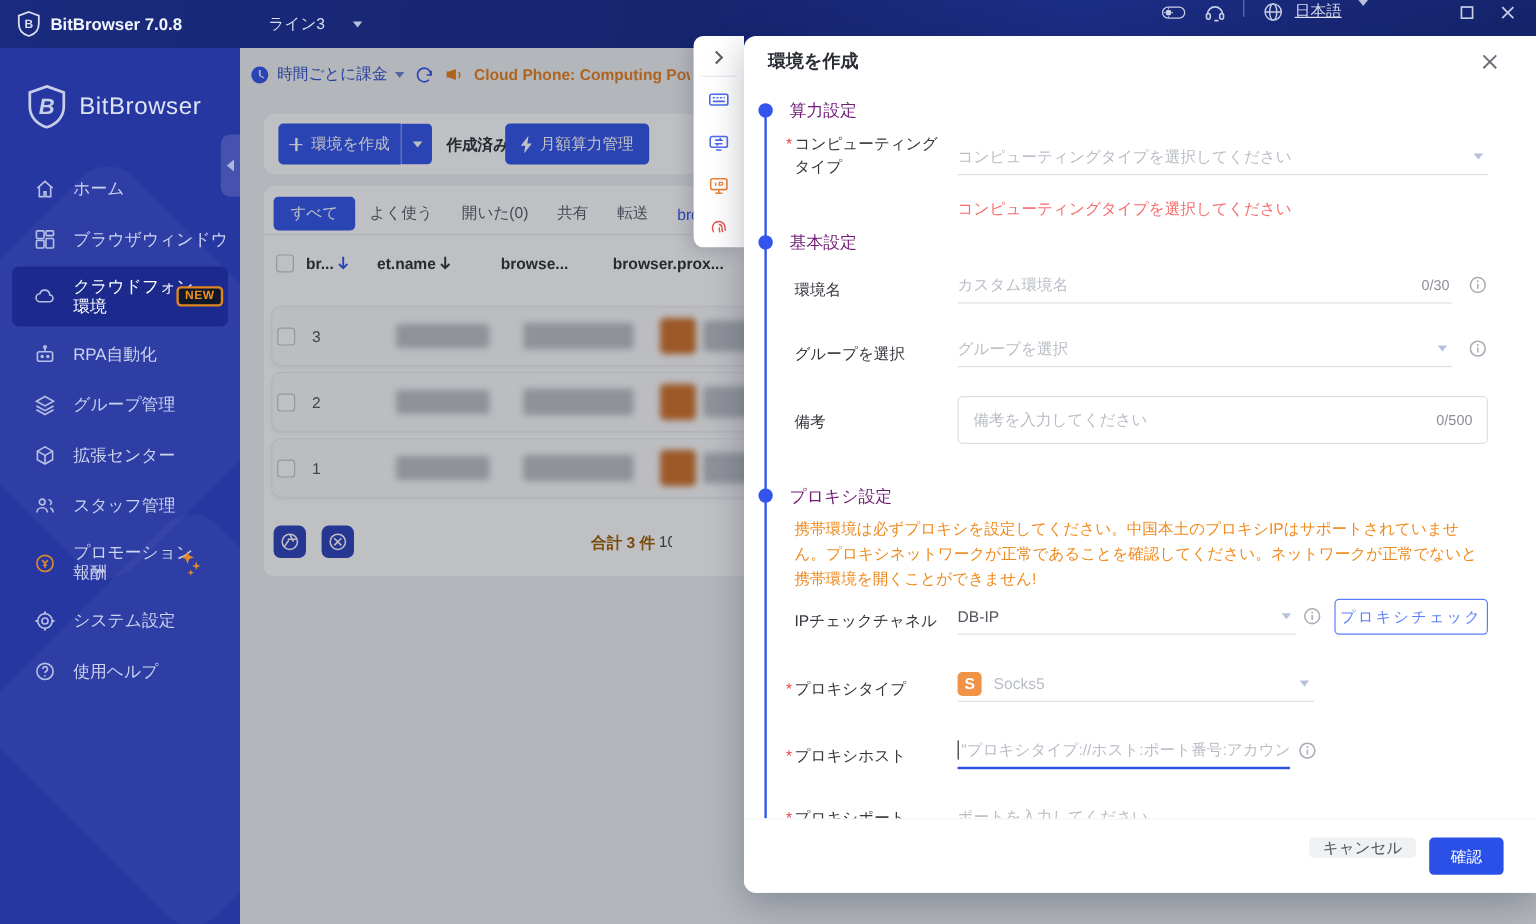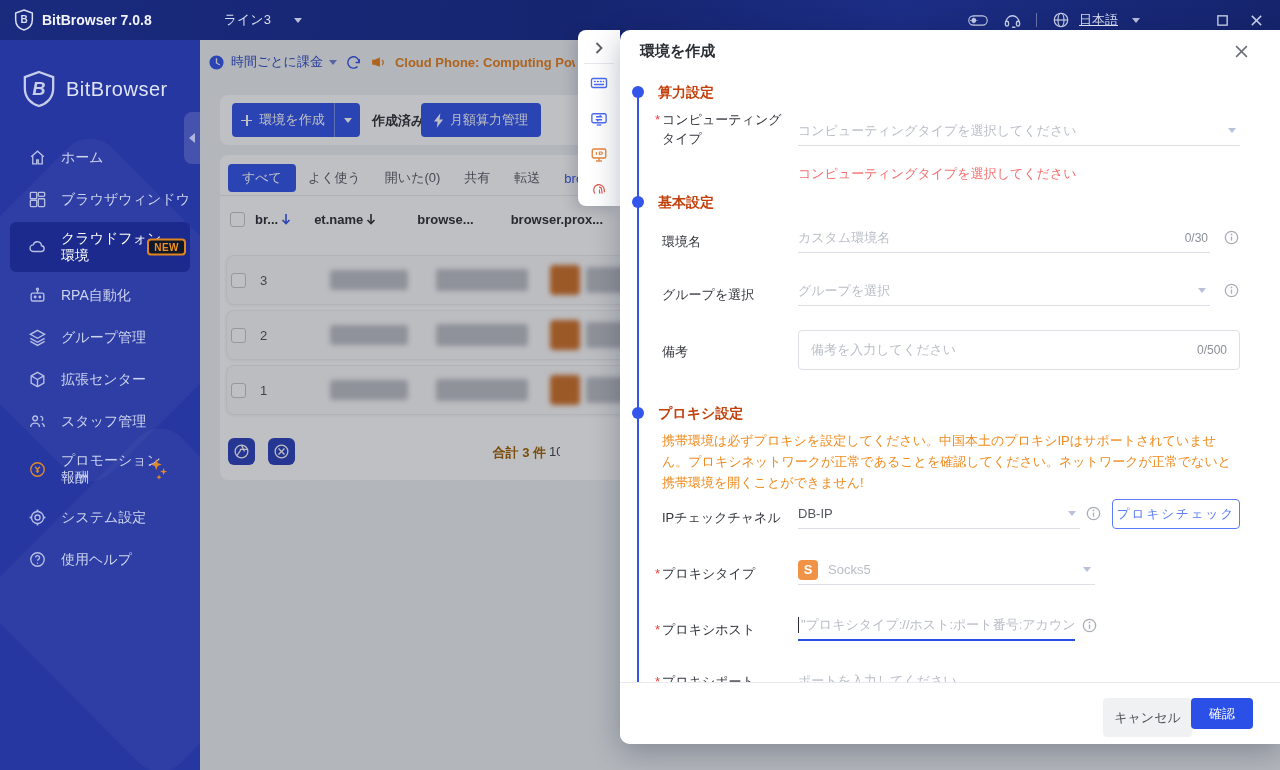--- a/index.html
+++ b/index.html
@@ -7,21 +7,21 @@
   .app { position:relative; width:1280px; height:770px; background:#EEF0F4; overflow:hidden; }
 
   
   .topbar { position:absolute; left:0; top:0; width:1280px; height:40px;
     background:linear-gradient(100deg,#1A2A7E 0%,#16256F 45%,#1C2D85 70%,#15246C 100%); z-index:20;
     display:flex; align-items:center; color:#E9ECF8; }
   .topbar .logo-mini { width:20px; height:22px; margin-left:14px; }
   .topbar .app-title { margin-left:8px; font-size:14px; font-weight:bold; color:#F2F4FC; }
   .topbar .line-sel { margin-left:72px; font-size:13px; color:#D8DDF2; display:flex; align-items:center; gap:23px; cursor:default; }
   .caret { width:0; height:0; border-left:4px solid transparent; border-right:4px solid transparent; border-top:5px solid #B9C0DC; display:inline-block; }
-  .topbar-right { position:absolute; right:14px; top:0; height:40px; display:flex; align-items:center; gap:14px;text-decoration:underline; }
+  .topbar-right { position:absolute; right:14px; top:0; height:40px; display:flex; gap:14px;text-decoration:underline; }
   .tb-ico { width:20px; height:20px; color:#C9D0E8; display:flex; align-items:center; justify-content:center; }
   .tb-div { width:1px; height:14px; background:rgba(255,255,255,.35); }
   .lang { font-size:13px; color:#D8DDF2; margin-left:-6px; }
   .win-gap { width:44px; }
 
   
   .sidebar { position:absolute; left:0; top:40px; width:200px; height:730px; background:#2737A2; z-index:10; overflow:hidden; }
   .sidebar::before { content:""; position:absolute; left:-40px; top:140px; width:260px; height:260px;
      background:rgba(255,255,255,.04); transform:rotate(45deg); border-radius:30px; }
   .sidebar::after { content:""; position:absolute; left:30px; top:430px; width:260px; height:260px;
@@ -110,39 +110,39 @@
   .c-blue { color:#4D6BF0; } .c-orange { color:#E8833A; } .c-red { color:#E05B52; }
 
   
   .modal { position:absolute; left:620px; top:30px; width:660px; height:714px; background:#FFFFFF;
      border-radius:10px 0 0 10px; box-shadow:0 8px 30px rgba(10,20,50,.28); z-index:50; }
   .m-title { position:absolute; left:20px; top:12px; font-size:15px; font-weight:bold; color:#2A2D33; }
   .m-close { position:absolute; right:28px; top:12px; width:18px; height:18px; color:#6A6E75; background:none; border:none; }
   .m-body { position:absolute; left:0; top:0; width:660px; height:652px; overflow:hidden; }
   .timeline { position:absolute; left:17px; top:66px; width:2px; height:586px; background:#3355EB; }
   .tl-dot { position:absolute; left:12px; width:12px; height:12px; border-radius:50%; background:#3355EB; }
-  .sec-title { position:absolute; left:38px; font-size:14px; font-weight:bold; color:#c2410c; }
+  .sec-title { position:absolute; left:38px; font-size:14px; font-weight:normal; color:#701a75; }
   .f-label { position:absolute; left:42px; width:130px; font-size:13px; color:#33363C; line-height:19px; }
   .req { color:#F03E3E; margin-right:2px; margin-left:-7px; }
   .ctrl { position:absolute; left:178px; height:30px; border-bottom:1px solid #DCDFE6; display:flex; align-items:center; }
   .ctrl .ph { font-size:13px; color:#B9BDC6; white-space:nowrap; overflow:hidden; }
   .ctrl .val { font-size:13px; color:#53565C; }
   .ctrl .sel-caret { position:absolute; right:4px; }
   .counter { position:absolute; right:2px; font-size:12px; color:#8B8F97; }
   .info-ic { position:absolute; width:15px; height:15px; color:#A9ADB5; }
   .err { position:absolute; left:178px; font-size:13px; color:#F56C6C; }
   .warn { position:absolute; left:42px; width:578px; font-size:13px; line-height:21px; color:#F08A1D; }
   .chk-btn { position:absolute; left:492px; width:128px; height:30px; background:#fff; border:1px solid #5C7CFA;
      color:#5C7CFA; border-radius:4px; font-size:12.5px; letter-spacing:2px; font-family:inherit; }
   .s-badge { width:20px; height:20px; background:#F09347; border-radius:4px; color:#fff; font-size:13px; font-weight:bold;
      display:flex; align-items:center; justify-content:center; margin-right:10px; }
   .ctrl.focused { border-bottom:2px solid #2B50E8; }
   .cursor-bar { width:1px; height:16px; background:#2A2D33; margin-right:2px; }
   .m-footer { position:absolute; left:0; bottom:0; width:660px; height:62px; border-top:1px solid #E8EAED; border-radius:0 0 0 10px; background:#fff; }
-  .btn-cancel { position:absolute; right:88px; top:15px; width:89px; height:39px; background:#F0F1F3; border:none;
+  .btn-cancel { position:absolute; right:100px; top:15px; width:89px; height:17px; background:#F0F1F3; border:none;
      border-radius:4px; font-size:13px; color:#4E5358; font-family:inherit; }
   .btn-confirm { position:absolute; right:27px; top:15px; width:62px; height:31px; background:#2B50E8; border:none;
      border-radius:4px; font-size:13px; color:#fff; font-family:inherit; }
   svg { display:block; }
 </style>
 </head>
 <body>
 
 <div class="app">
 

